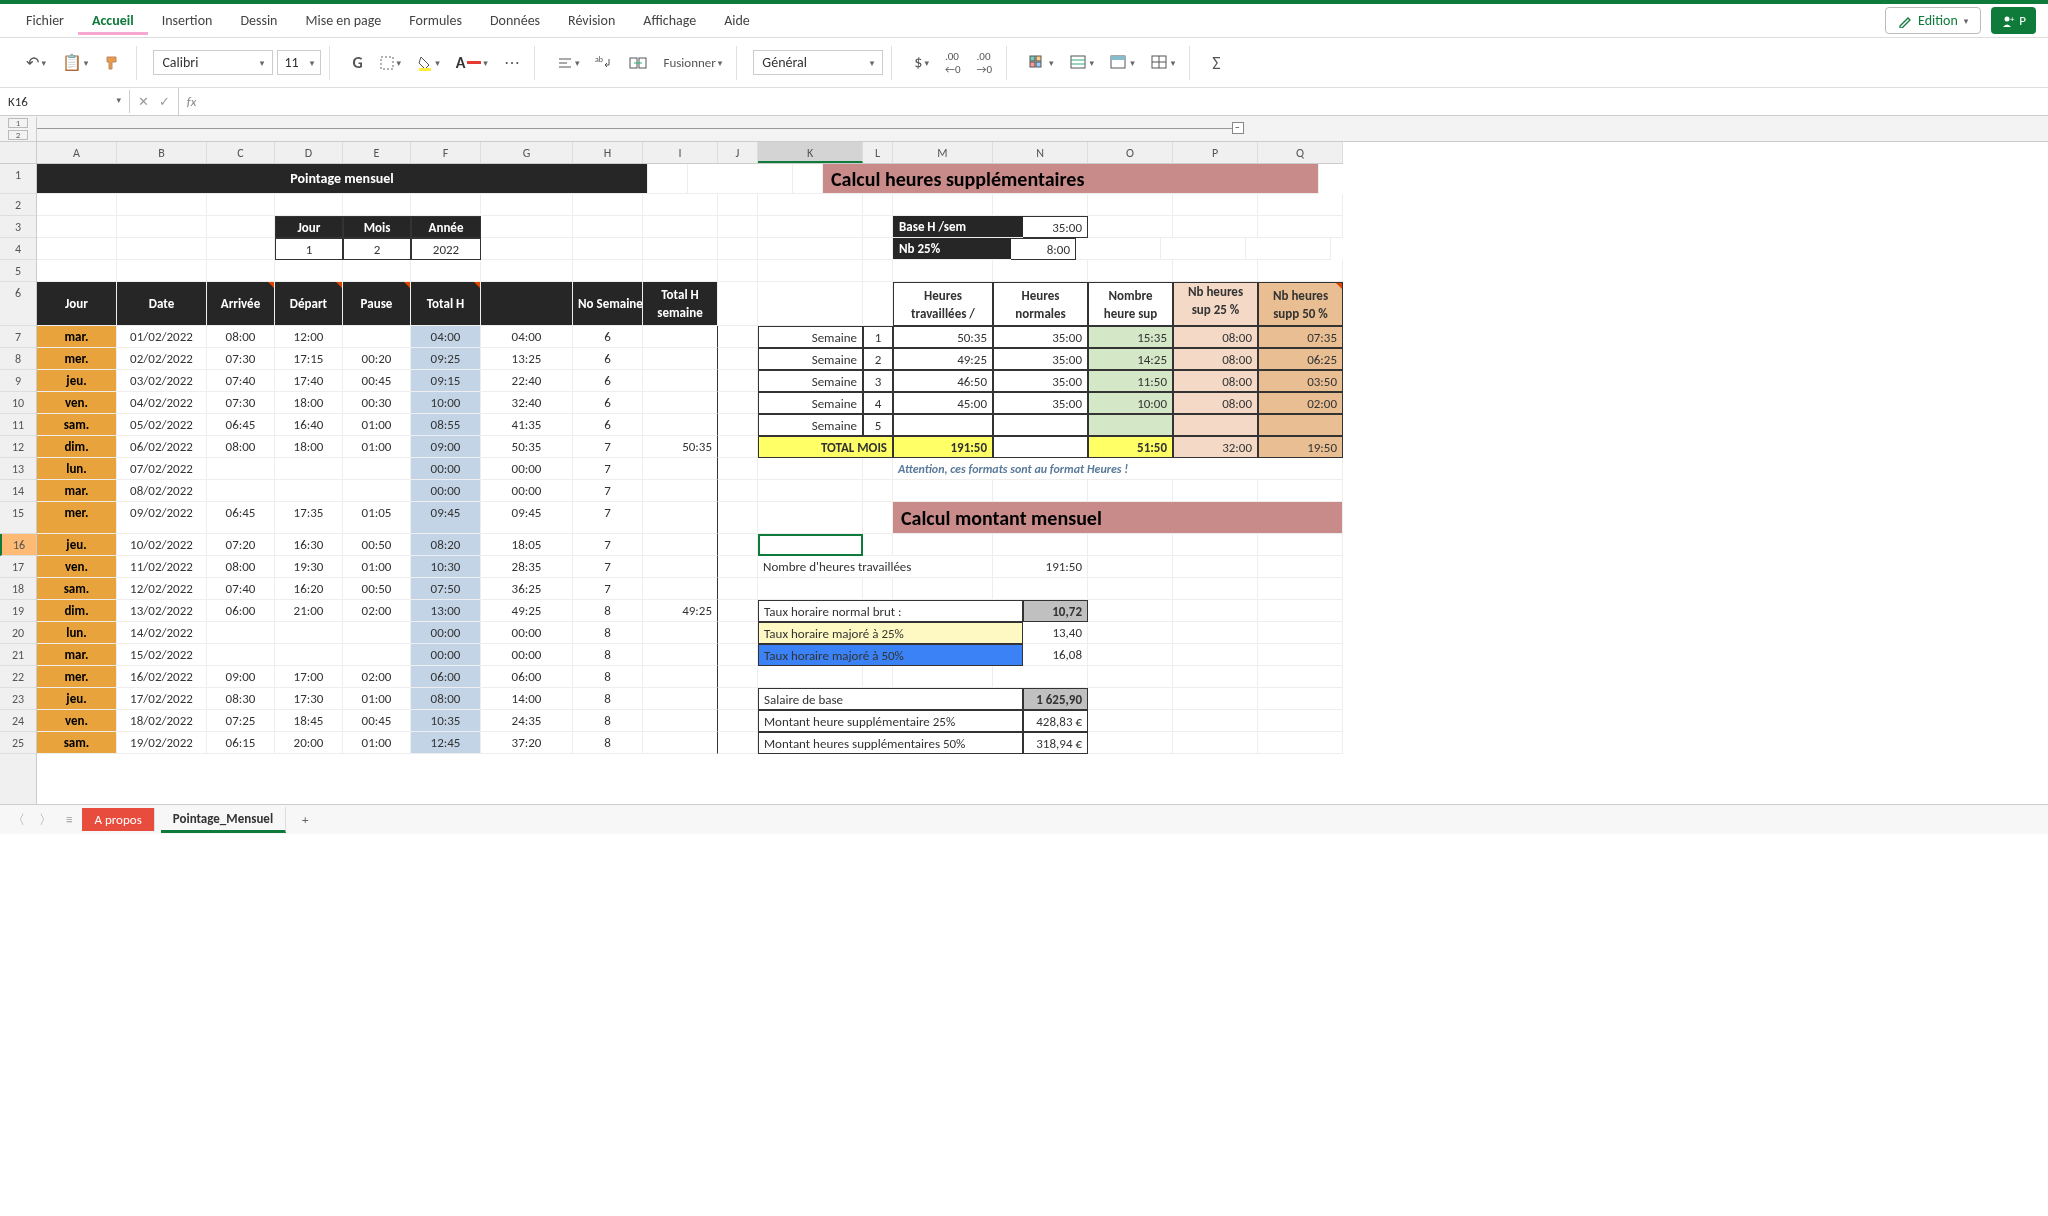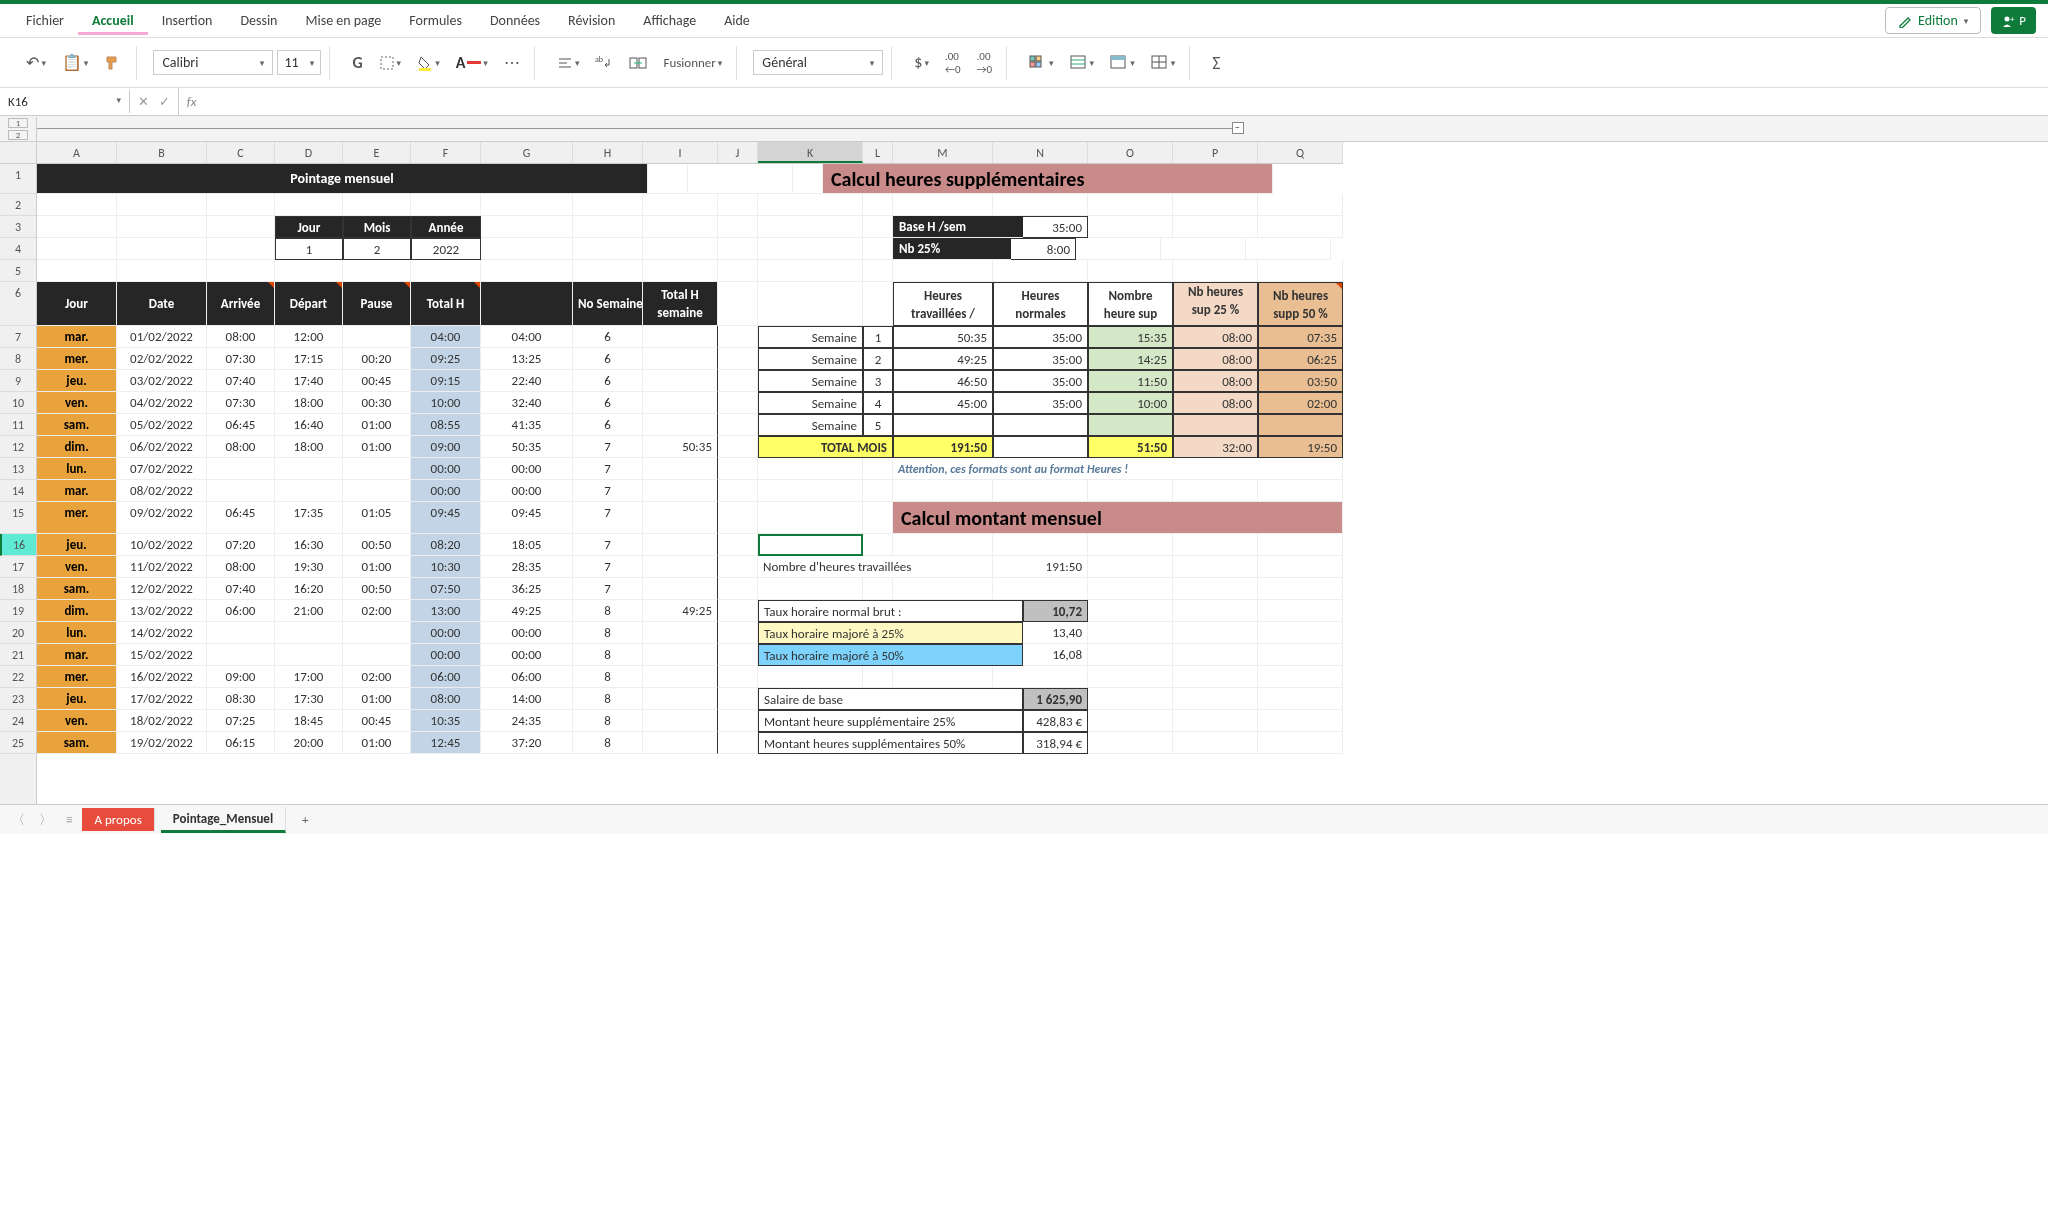--- a/index.html
+++ b/index.html
@@ -24,21 +24,21 @@
 .fx{font-style:italic;color:#888;padding:0 8px}
 .outline-bar{height:26px;border-bottom:1px solid #ccc;display:flex;align-items:center;background:#f3f3f3}
 .outline-nums{width:37px;display:flex;flex-direction:column;border-right:1px solid #ccc;font-size:9px;text-align:center;color:#666}
 .outline-nums span{border:1px solid #bbb;margin:1px 8px;line-height:8px}
 .outline-track{flex:1;position:relative;height:100%}
 .outline-line{position:absolute;top:12px;left:0;right:40%;border-top:1px solid #999}
 .outline-box{position:absolute;right:40%;top:6px;width:12px;height:12px;border:1px solid #888;font-size:10px;line-height:10px;text-align:center;background:#fff}
 .grid-wrap{display:flex;height:640px;overflow:hidden}
 .row-headers{width:37px;background:#f0f0f0;border-right:1px solid #ccc}
 .rh{height:22px;border-bottom:1px solid #ddd;text-align:center;font-size:12px;color:#555;line-height:22px}
-.rh.sel{background:#5eead4;border-left:2px solid #0f7b3a}
+.rh.sel{background:#fdba74;border-left:2px solid #0f7b3a}
 .col-headers{display:flex;background:#f0f0f0;border-bottom:1px solid #ccc;height:22px}
 .ch{border-right:1px solid #ddd;text-align:center;font-size:12px;color:#555;line-height:22px}
 .ch.sel{background:#d4d4d4;border-bottom:2px solid #0f7b3a}
 .corner{width:37px;height:22px;background:#f0f0f0;border-right:1px solid #ccc;border-bottom:1px solid #ccc}
 .sheet{position:relative;flex:1}
 .cells{position:relative}
 .row{display:flex;height:22px}
 .cell{border-right:1px solid #eee;border-bottom:1px solid #eee;padding:0 5px;line-height:22px;font-size:13px;overflow:hidden;white-space:nowrap}
 .cA{width:80px}.cB{width:90px}.cC{width:68px}.cD{width:68px}.cE{width:68px}.cF{width:70px}.cG{width:92px}.cH{width:70px}.cI{width:75px}.cJ{width:40px}.cK{width:105px}.cL{width:30px}.cM{width:100px}.cN{width:95px}.cO{width:85px}.cP{width:85px}.cQ{width:85px}
 .black-h{background:#262626;color:#fff;font-weight:600;text-align:center}
@@ -46,21 +46,21 @@
 .gold{background:#e8a33d;color:#000;font-weight:600;text-align:center}
 .blue-col{background:#c3d4e6}
 .pink-h{background:#c98a8a;color:#000;font-size:20px;font-weight:600;padding-left:8px;line-height:30px}
 .tbl-cell{border:1px solid #333}
 .green-lt{background:#d4e8c8}
 .pink-lt{background:#f4d9c6}
 .orange-lt{background:#e8be92}
 .yellow{background:#ffff66;font-weight:600}
 .gray-box{background:#c0c0c0;border:1px solid #333;text-align:right;font-weight:600}
 .peach{background:#fef9c3}
-.orange2{background:#7dd3fc}
+.orange2{background:#3b82f6}
 .txt-r{text-align:right}
 .txt-c{text-align:center}
 .italic-note{font-style:italic;color:#5a7a9a;font-weight:600;font-size:12px}
 .active-cell{border:2px solid #0f7b3a!important;background:#fff}
 .red-tri{position:relative}
 .red-tri::after{content:"";position:absolute;top:0;right:0;border-top:6px solid #d40;border-left:6px solid transparent}
 .bottom-bar{display:flex;align-items:center;border-top:1px solid #ccc;height:30px;padding:0 8px;gap:6px;background:#f7f7f7}
 .nav-arrow{color:#999;padding:0 4px;cursor:pointer}
 .sheet-tab{padding:4px 12px;font-size:13px;border-right:1px solid #ddd;cursor:pointer}
 .sheet-tab.red{background:#e74c3c;color:#fff}
@@ -302,21 +302,21 @@
       <div class="rh">24</div>
       <div class="rh">25</div>
     </div>
 <div class="sheet">
 <div class="cells" id="cells">
         <div class="row" style="height: 30px;">
           <div class="cell cA black-h title-cell" style="width: 611px;">Pointage mensuel</div>
           <div class="cell cJ"></div>
           <div class="cell cK"></div>
           <div class="cell cL"></div>
-          <div class="cell cM pink-h" style="width: 450px;">Calcul heures supplémentaires</div>
+          <div class="cell cM pink-h" style="width: 496px;">Calcul heures supplémentaires</div>
         </div>
         <div class="row">
           <div class="cell cA"></div>
           <div class="cell cB"></div>
           <div class="cell cC"></div>
           <div class="cell cD"></div>
           <div class="cell cE"></div>
           <div class="cell cF"></div>
           <div class="cell cG"></div>
           <div class="cell cH"></div>

